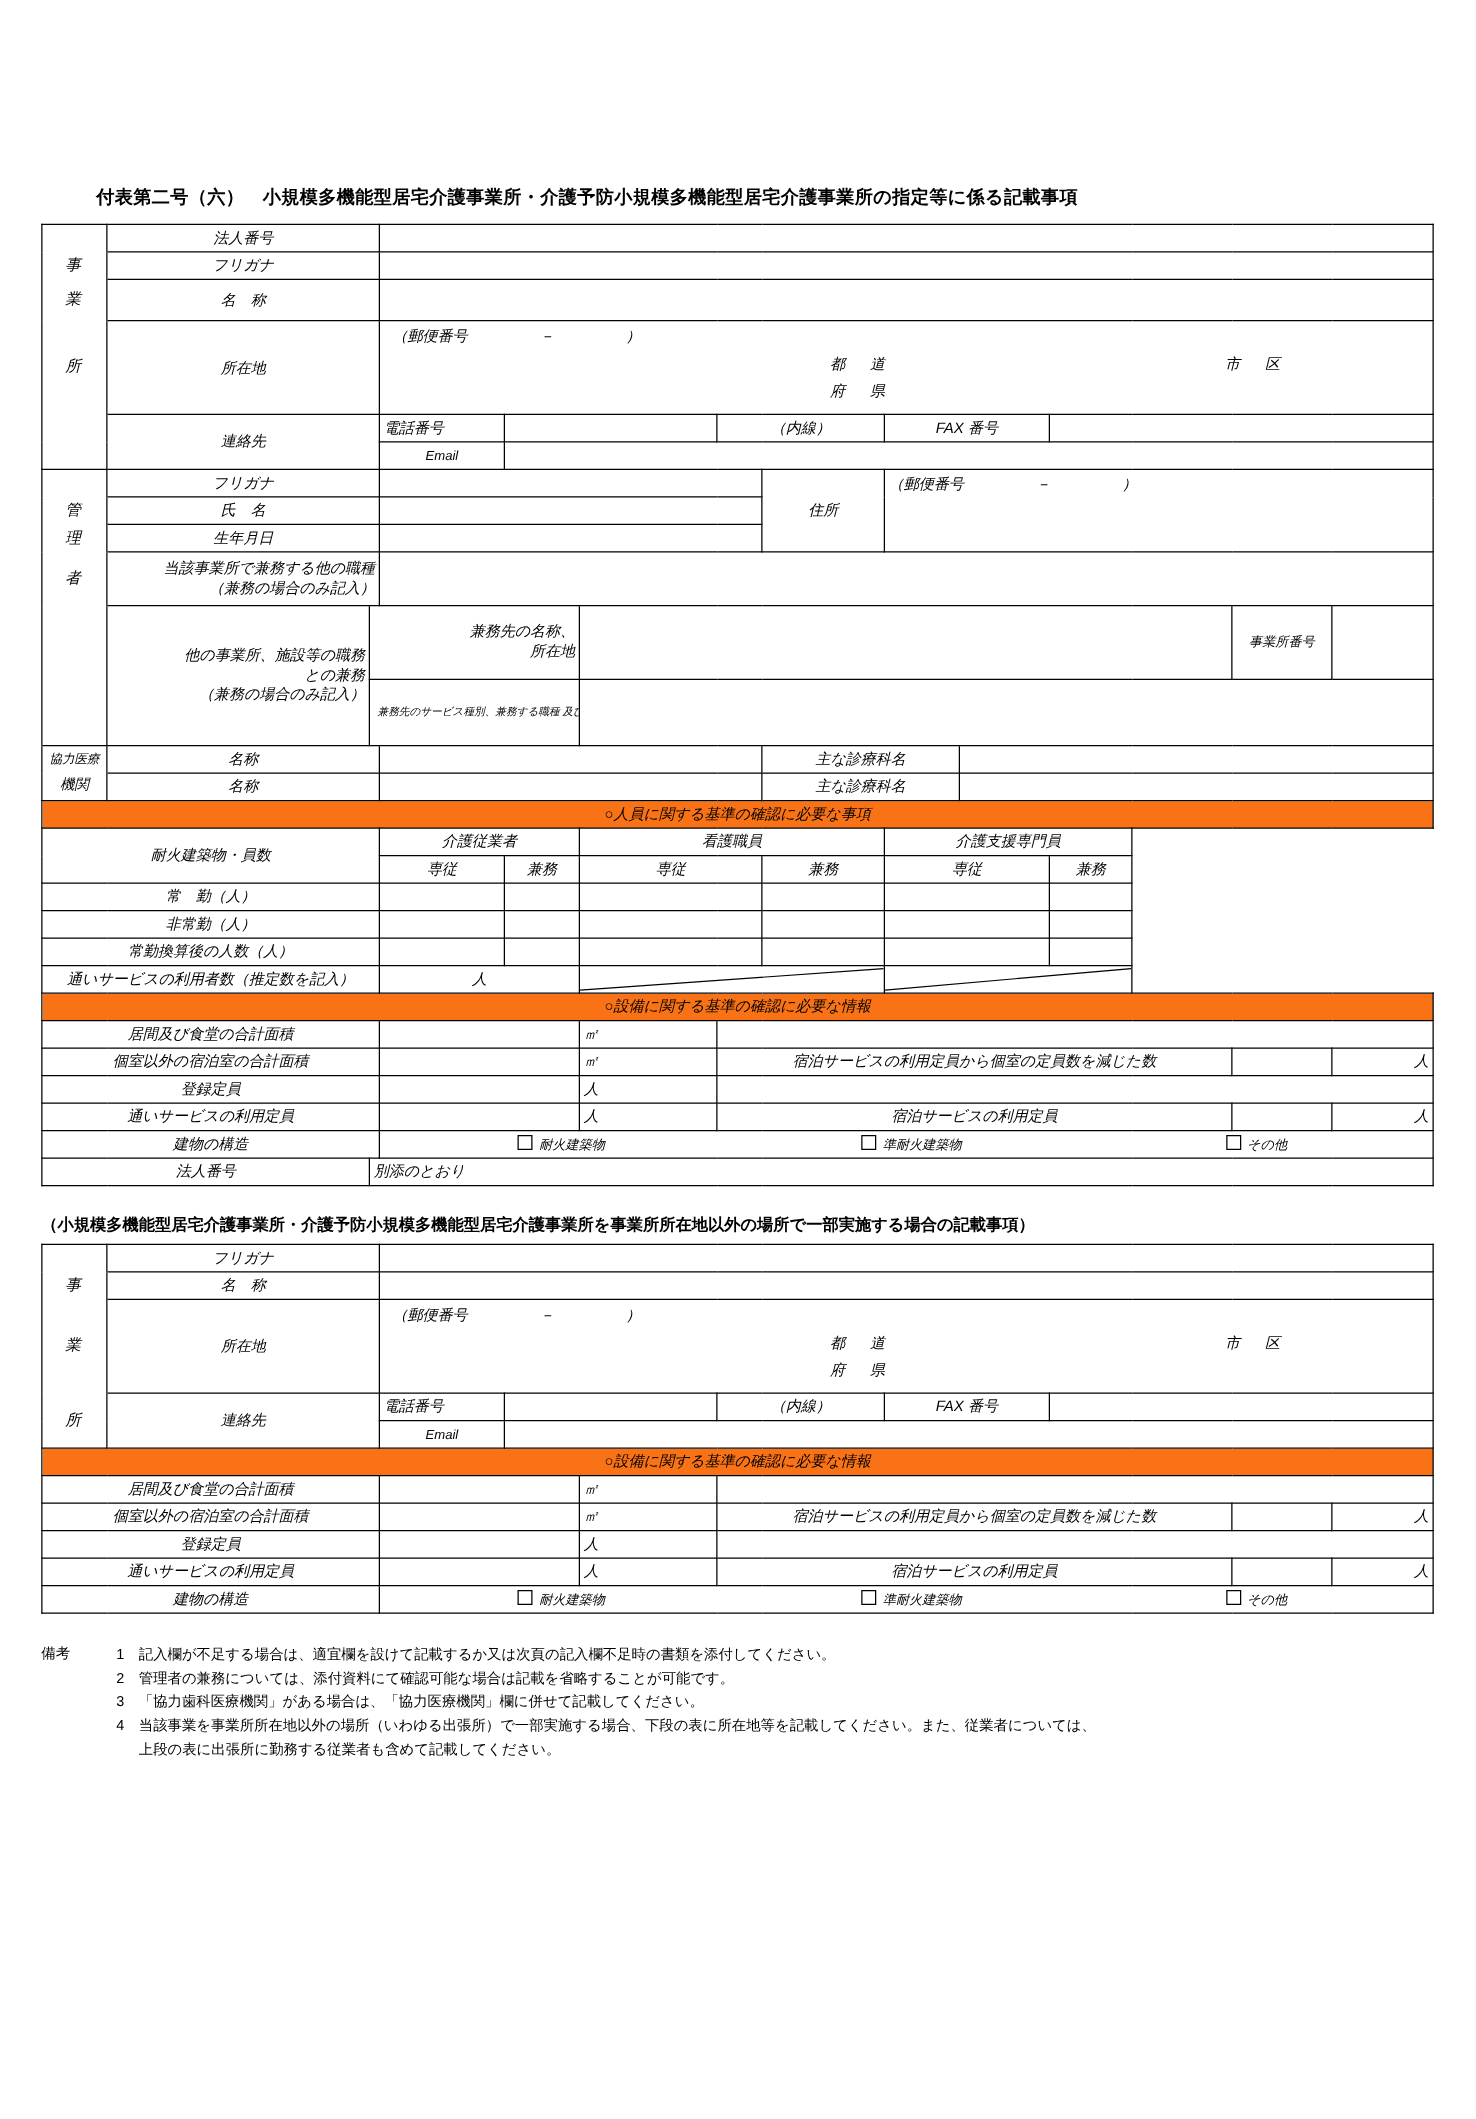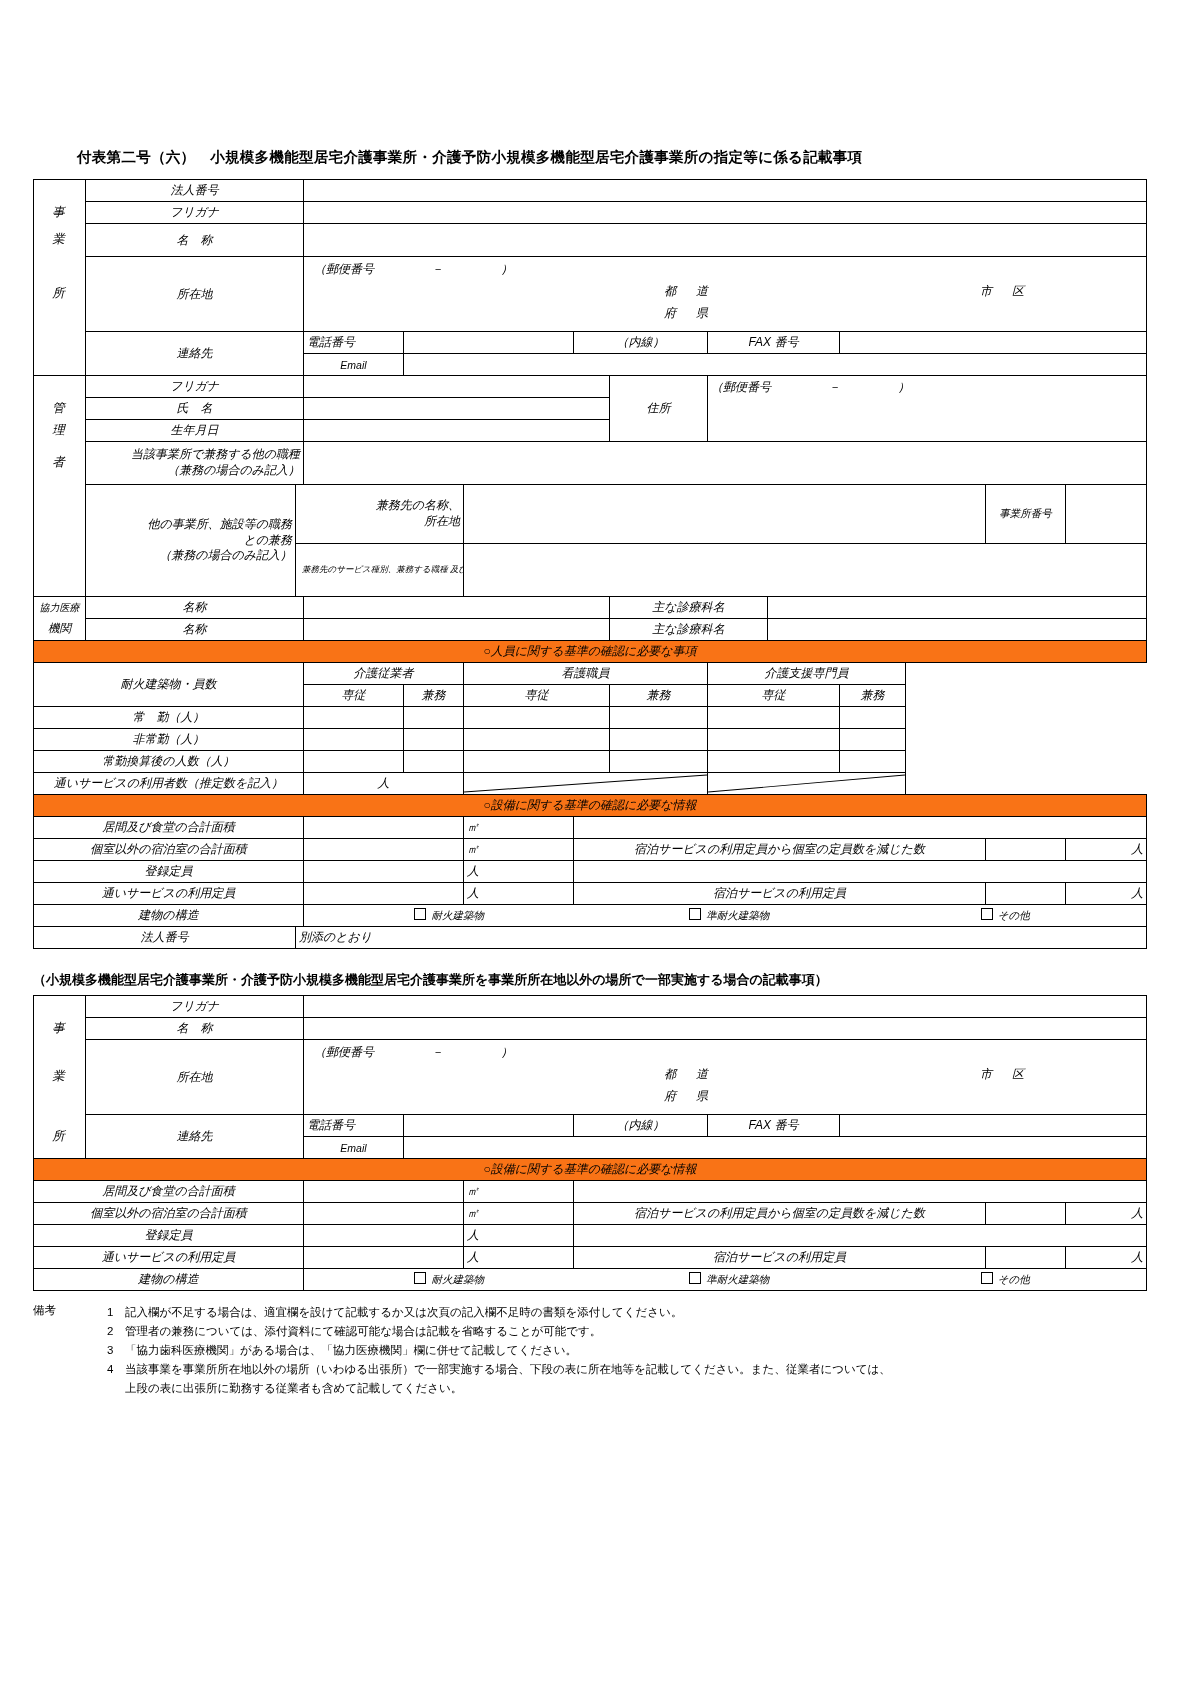--- a/index.html
+++ b/index.html
@@ -55,21 +55,21 @@
     height:18px;
   }
   .subtitle{
     font-size:13px;font-weight:bold;margin:22px 0 6px 0;
   }
   .chk{
     display:inline-block;width:10px;height:10px;border:1px solid #000;
     vertical-align:-1px;margin-right:5px;background:#fff;
   }
   .note-wrap{
-    margin-top:12px;font-size:11.5px;display:flex;gap:28px;
+    margin-top:24px;font-size:11.5px;display:flex;gap:14px;
   }
   .note-label{width:46px;flex:none;}
   .note-list{line-height:1.65;}
   .note-list div{white-space:nowrap;}
   .note-num{display:inline-block;width:18px;}
   .note-indent{padding-left:18px;}
   .twoline{white-space:normal;line-height:1.3;text-align:right;}
   .addr-dash{display:inline-block;width:120px;text-align:center;}
   .pref{
     position:absolute;left:360px;top:26px;font-size:12px;letter-spacing:4px;

